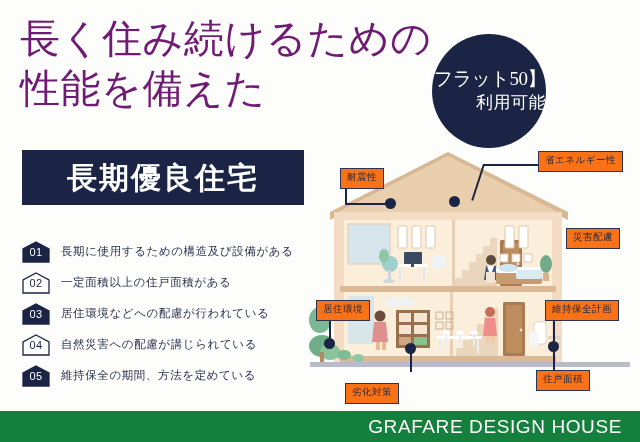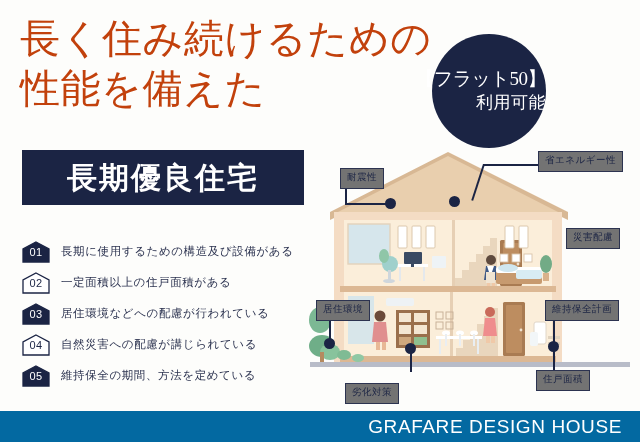--- a/index.html
+++ b/index.html
@@ -13,21 +13,21 @@
     position: relative;
     width: 640px; height: 442px;
     background: #fdfdfb;
   }
 
   
   .headline {
     position: absolute;
     left: 20px; top: 14px;
     width: 420px;
-    color: #c2410c;
+    color: #701a75;
     font-family: "Liberation Serif", "DejaVu Serif", serif;
     font-size: 40px;
     line-height: 1.24;
     letter-spacing: 0.5px;
     font-weight: 400;
     white-space: nowrap;
   }
   .headline .l2 { display: block; }
 
   
@@ -123,21 +123,21 @@
   .illus {
     position: absolute;
     left: 300px; top: 140px;
     width: 340px; height: 270px;
   }
   .illus svg { display: block; }
 
   
   .callout {
     position: absolute;
-    background: #737373;
+    background: #f97316;
     border: 1px solid #2c3350;
     color: #1b2444;
     font-family: "Liberation Serif", "DejaVu Serif", serif;
     font-size: 9.5px;
     letter-spacing: 0.5px;
     line-height: 1;
     padding: 4px 6px 5px 6px;
     white-space: nowrap;
     z-index: 6;
   }
@@ -150,21 +150,21 @@
     border-radius: 50%;
     background: #1b2444;
     z-index: 7;
   }
 
   
   .footer {
     position: absolute;
     left: 0; top: 411px;
     width: 640px; height: 31px;
-    background: #0369a1;
+    background: #15803d;
     display: flex;
     align-items: center;
     justify-content: flex-end;
   }
   .footer-text {
     color: #ffffff;
     font-family: "Liberation Sans", "DejaVu Sans", sans-serif;
     font-size: 19px;
     letter-spacing: 0.6px;
     margin-right: 18px;

